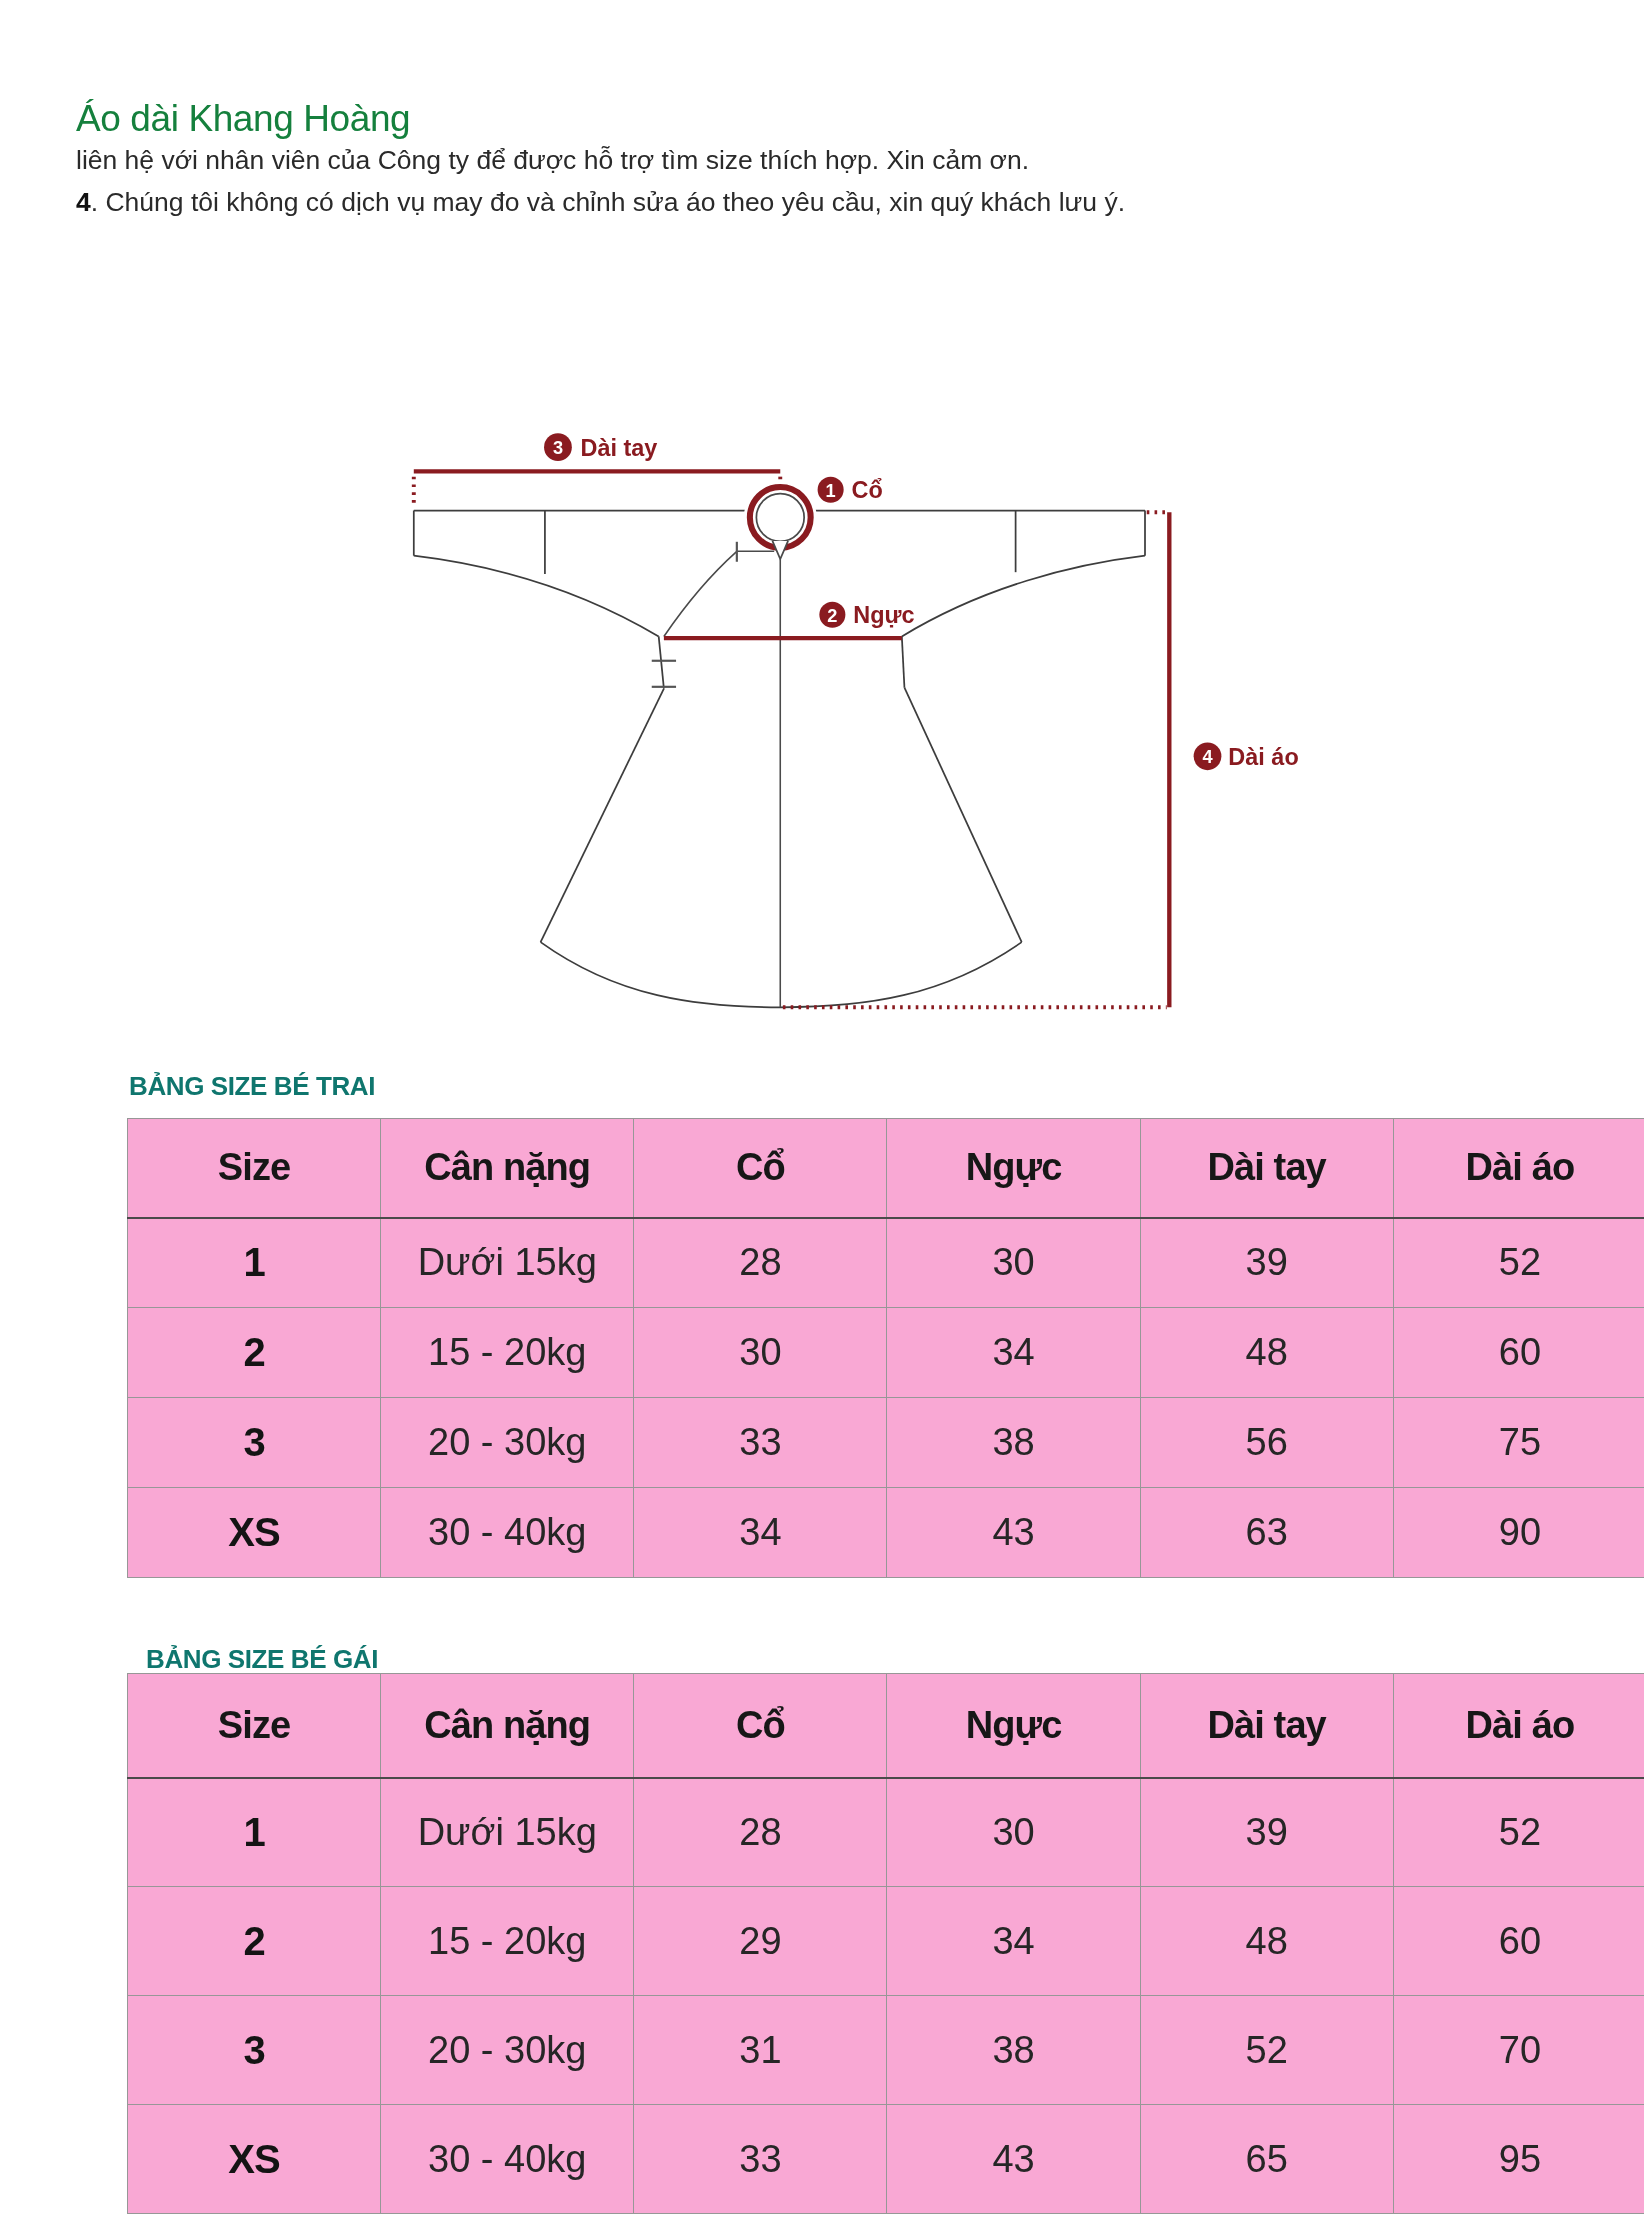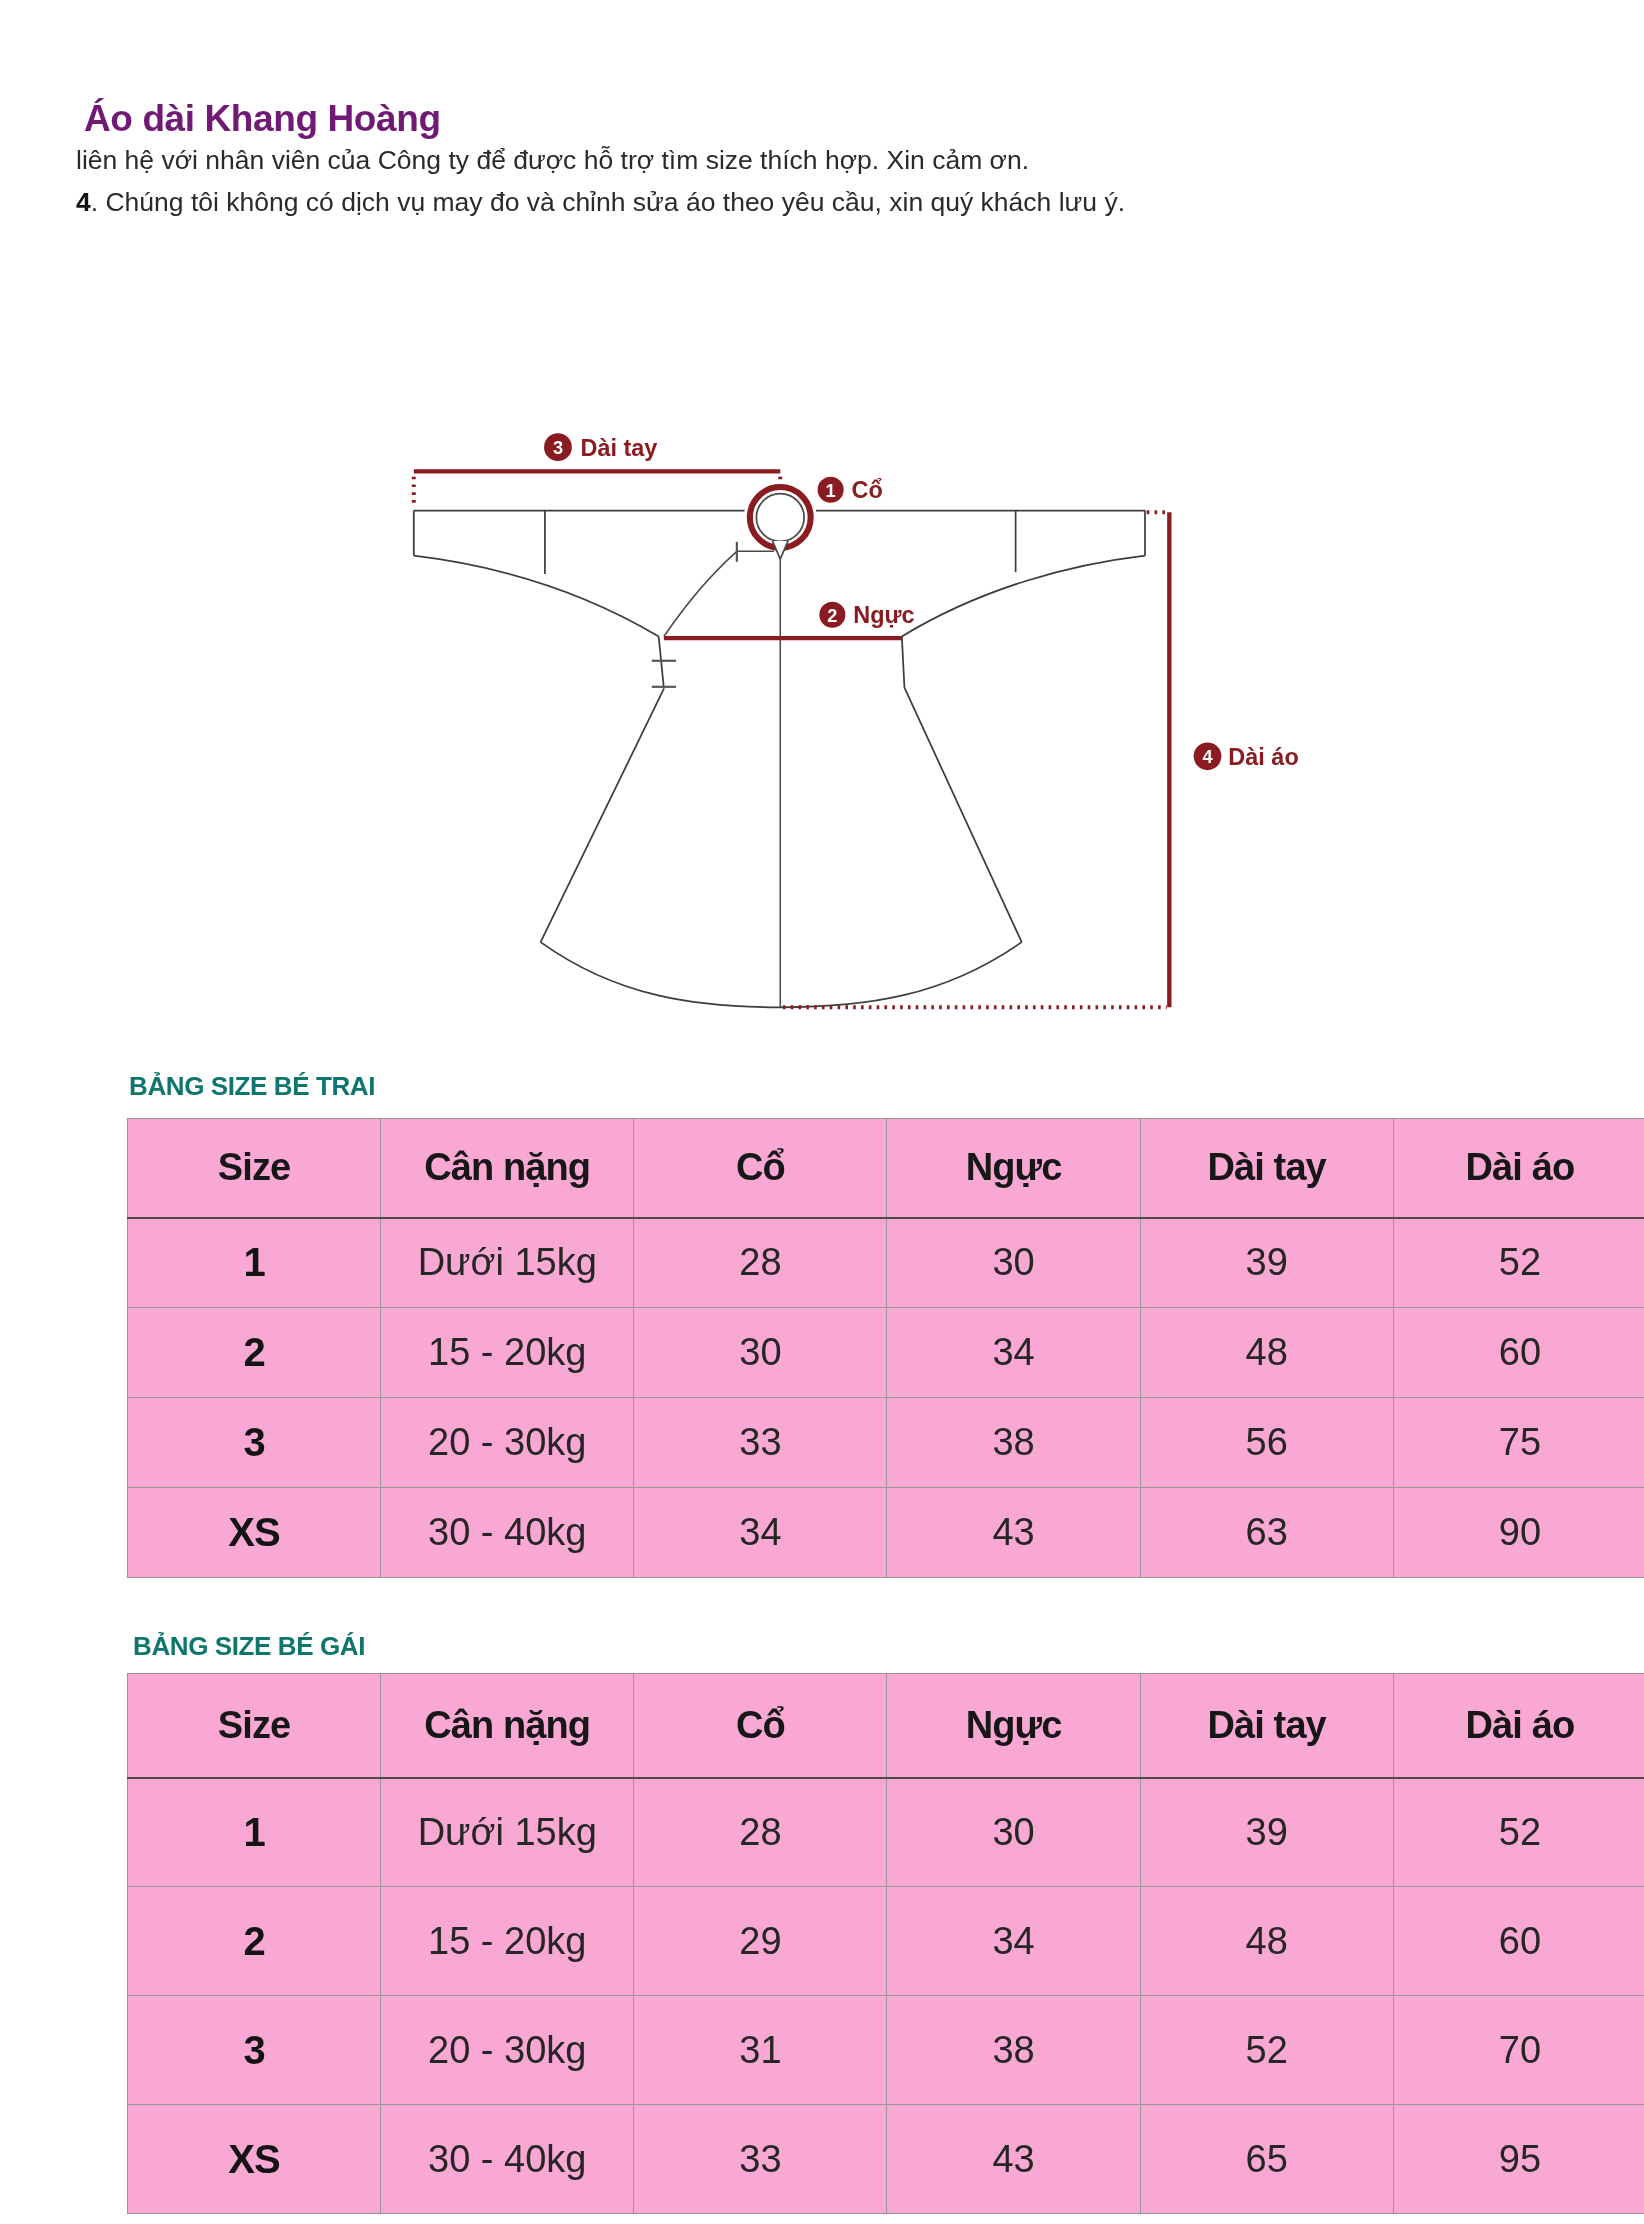--- a/index.html
+++ b/index.html
@@ -4,21 +4,21 @@
 <style>
   html,body{margin:0;padding:0;}
   body{
     width:1644px;height:2225px;position:relative;background:#ffffff;
     font-family:"Liberation Sans","DejaVu Sans",sans-serif;color:#1c1c1c;
     overflow:hidden;
   }
   .abs{position:absolute;}
   
   #page-title{
-    left:84px;top:73px;font-size:37px;font-weight:bold;color:#701a75;
+    left:76px;top:73px;font-size:37px;font-weight:normal;color:#15803d;
     letter-spacing:-0.4px;
   }
   #notes{left:76px;top:139px;width:1217px;}
   .note{margin:0;font-size:26.5px;line-height:42px;color:#2a2a2a;white-space:nowrap;}
   .note-num{font-weight:bold;color:#111;}
   
   .section-label{
     font-size:26px;font-weight:bold;color:#0f766e;letter-spacing:-0.4px;
   }
   #boys-label{left:129px;top:1071px;}
@@ -169,21 +169,21 @@
       <td class="col-size">XS</td>
       <td>30 - 40kg</td>
       <td>34</td>
       <td>43</td>
       <td>63</td>
       <td>90</td>
     </tr>
   </tbody>
 </table>
 
-<h2 id="girls-label" class="abs section-label" style="margin:4px">BẢNG SIZE BÉ GÁI</h2>
+<h2 id="girls-label" class="abs section-label" style="margin:17px">BẢNG SIZE BÉ GÁI</h2>
 
 <table id="girls-table" class="abs size-table">
   <thead>
     <tr>
       <th>Size</th>
       <th>Cân nặng</th>
       <th>Cổ</th>
       <th>Ngực</th>
       <th>Dài tay</th>
       <th>Dài áo</th>

